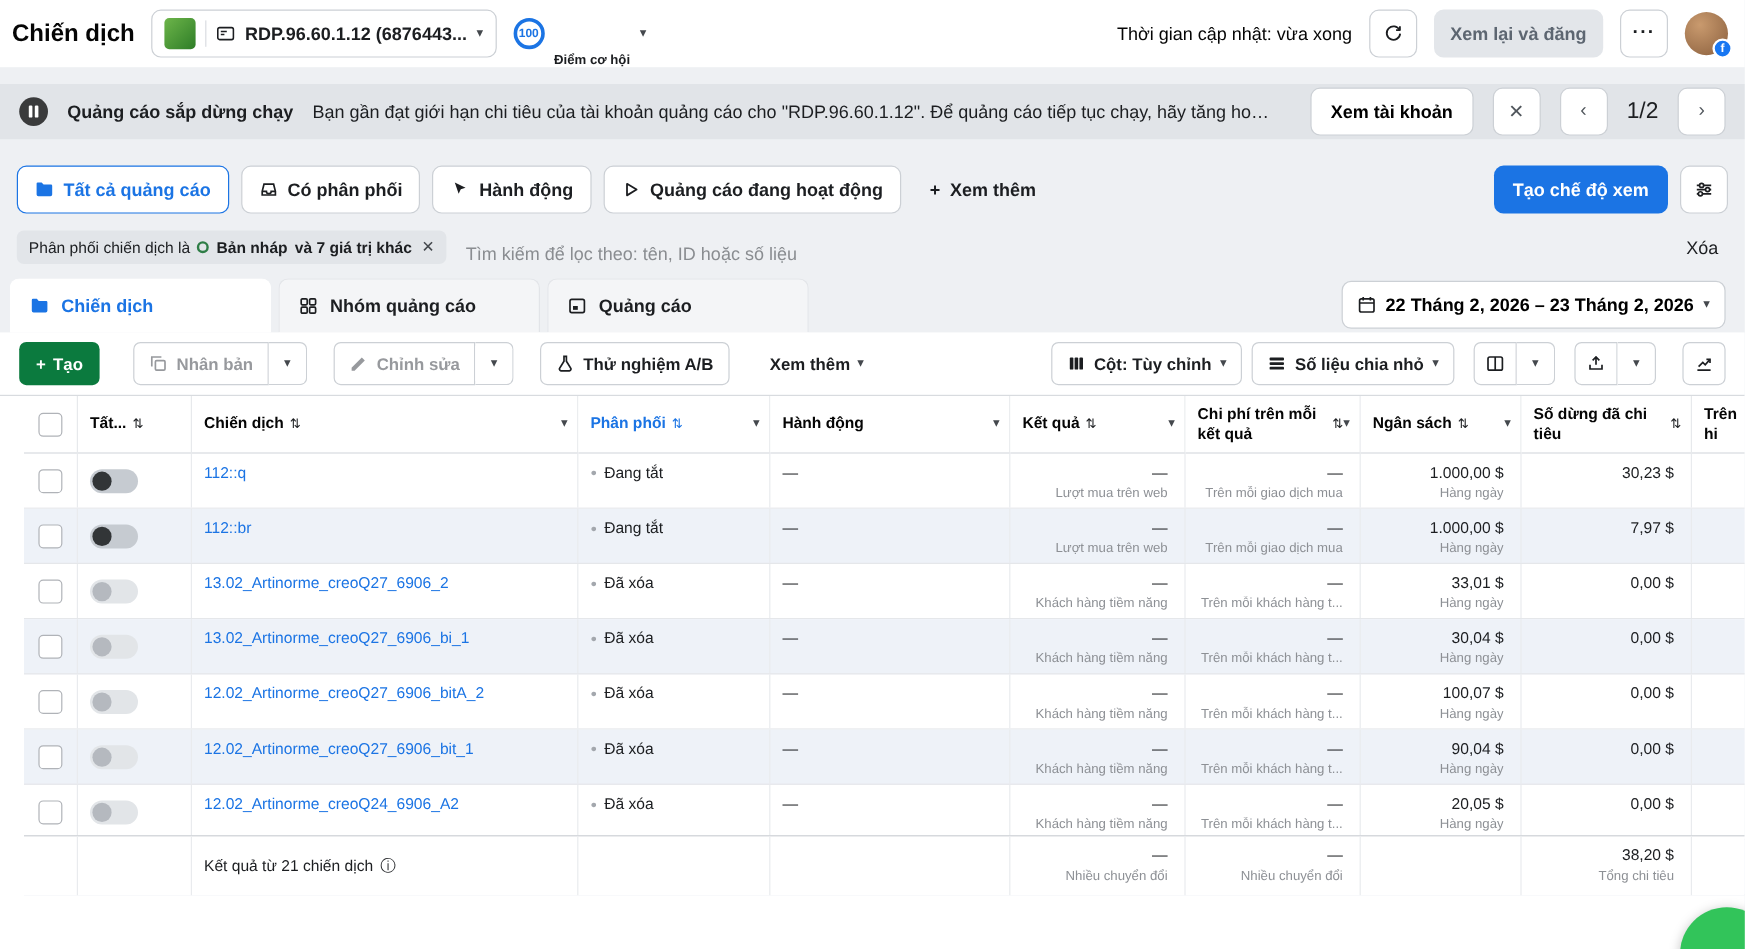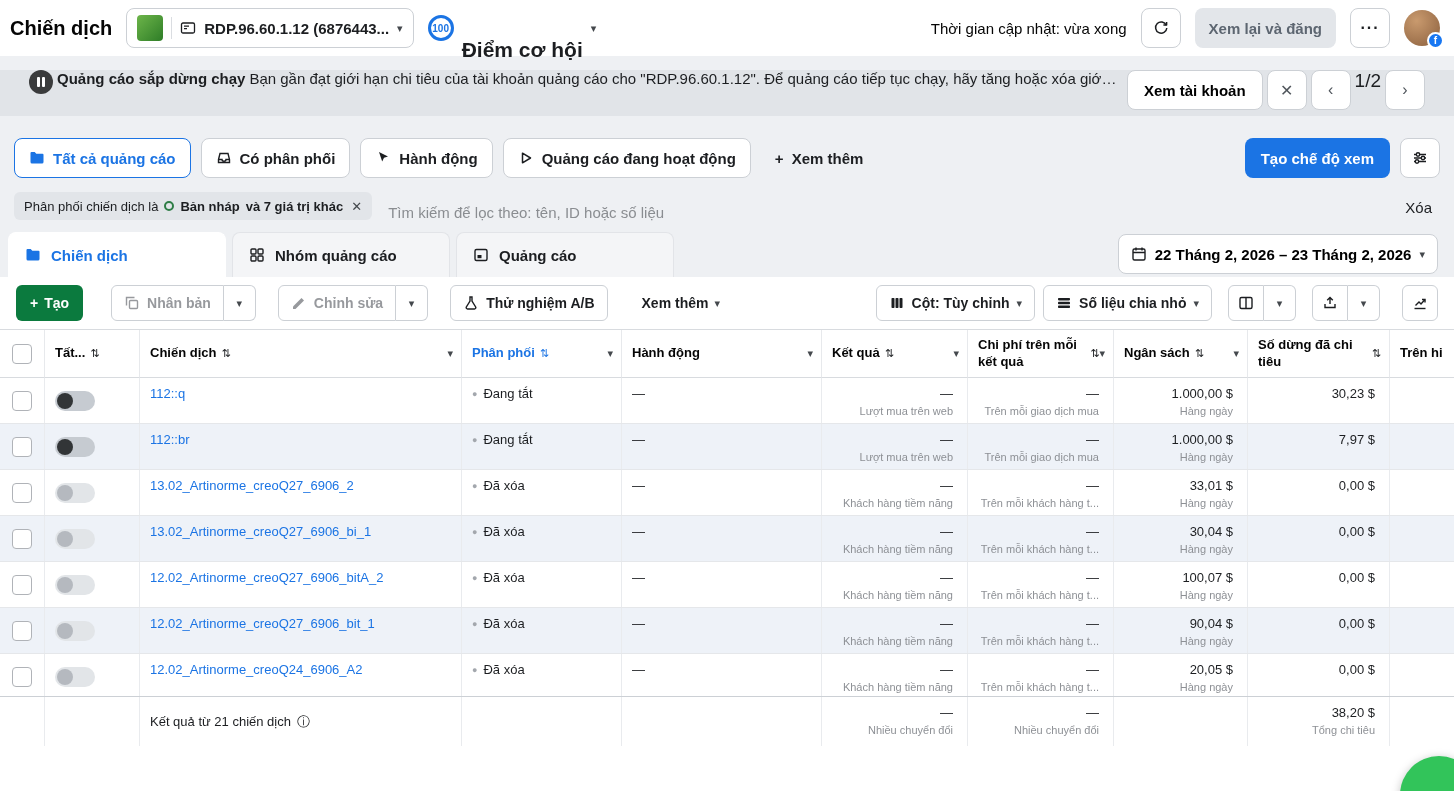--- a/index.html
+++ b/index.html
@@ -16,30 +16,30 @@
   
   .topbar { flex:none; height:56px; background:#fff; display:flex; align-items:center; padding:0 14px 0 10px; gap:14px; }
   .page-title { font-size:20px; font-weight:bold; color:#050505; }
   .account-box { display:flex; align-items:center; gap:8px; height:40px; padding:0 10px; background:#fff; border:1px solid #ccd0d5; border-radius:8px; }
   .acct-thumb { width:26px; height:26px; border-radius:4px; background:linear-gradient(135deg,#6db54a,#2e7d27); }
   .vdiv { width:1px; height:22px; background:#dadde1; }
   .acct-name { font-size:15px; font-weight:bold; white-space:nowrap; }
   .caret { font-size:11px; color:#44484d; line-height:1; }
   .score-wrap { display:flex; align-items:center; gap:8px; }
   .score-badge { width:26px; height:26px; border-radius:50%; border:3px solid var(--accent,#1b74e4); background:#fff; display:flex; align-items:center; justify-content:center; font-size:10px; font-weight:bold; color:var(--accent,#1b74e4); }
-  .score-label { font-size:21px; font-weight:bold;margin-top:44px; }
+  .score-label { font-size:11px; font-weight:bold;margin-top:44px; }
   .updated { font-size:15px; color:#050505; white-space:nowrap; }
   .sq-btn40 { width:40px; height:40px; border:1px solid #ccd0d5; border-radius:8px; background:#fff; display:flex; align-items:center; justify-content:center; color:#1c1e21; }
   .review-btn { height:40px; padding:0 14px; background:#e3e6ea; border:none; border-radius:8px; font-size:15px; font-weight:bold; color:#5d6671; }
   .more-glyph { font-size:16px; font-weight:bold; letter-spacing:1px; color:#1c1e21; }
   .avatar { width:36px; height:36px; border-radius:50%; background:radial-gradient(circle at 35% 30%,#c99a6e,#8a5f3d); position:relative; flex:none; cursor:pointer; }
   .fb-badge { position:absolute; right:-4px; bottom:-3px; width:17px; height:17px; border-radius:50%; background:#1877f2; border:2px solid #fff; color:#fff; font-size:10px; font-weight:bold; display:flex; align-items:center; justify-content:center; }
 
   
-  .banner { flex:none; height:46px; margin-top:14px; background:#e1e4e8; display:flex; align-items:flex-start; padding:0 29px; gap:4px; }
+  .banner { flex:none; height:46px; margin-top:14px; background:#e1e4e8; display:flex; align-items:center; padding:0 16px; gap:16px; }
   .banner-icon { width:24px; height:24px; border-radius:50%; background:#3a3b3c; position:relative; flex:none; }
   .banner-icon::before,.banner-icon::after { content:""; position:absolute; top:7px; width:3px; height:10px; background:#fff; border-radius:1px; }
   .banner-icon::before { left:8px; } .banner-icon::after { left:13px; }
   .banner-title { font-size:15px; font-weight:bold; white-space:nowrap; }
   .banner-msg { font-size:15px; white-space:nowrap; overflow:hidden; text-overflow:ellipsis; }
   .banner-btn { height:40px; padding:0 16px; background:#fff; border:1px solid #ccd0d5; border-radius:8px; font-size:15px; font-weight:bold; white-space:nowrap; }
   .banner-sq { width:40px; height:40px; flex:none; background:#fff; border:1px solid #ccd0d5; border-radius:8px; display:flex; align-items:center; justify-content:center; font-size:16px; color:#50565c; }
   .page-ind { font-size:19px; }
 
   
@@ -72,21 +72,21 @@
   .tb-btn { height:36px; display:flex; align-items:center; gap:7px; padding:0 12px; background:#fff; border:1px solid #ccd0d5; border-radius:6px; font-size:14px; font-weight:bold; color:#1c1e21; white-space:nowrap; }
   .tb-btn.disabled { color:#97999d; }
   .split { display:flex; margin-right:14px; }
   .split .tb-btn { border-radius:6px 0 0 6px; }
   .split .tb-drop { width:32px; justify-content:center; padding:0; border-radius:0 6px 6px 0; border-left:none; }
   .text-btn { border:none; background:none; font-size:14px; font-weight:bold; color:#1c1e21; display:flex; align-items:center; gap:6px; padding:0 8px; margin-left:12px; }
   .tb-sq { width:36px; height:36px; padding:0; justify-content:center; }
 
   
   .table { position:relative; border-top:1px solid #d8dbdf; }
-  .grid-cols { display:grid; grid-template-columns:45px 95px 322px 160px 200px 146px 146px 134px 142px minmax(0,1fr); }
+  .grid-cols { display:grid; grid-template-columns:45px 95px 322px 160px 200px 146px 146px 134px 142px minmax(0,1fr);margin-left:20px; }
   .th { min-height:48px; display:flex; align-items:center; padding:0 8px 0 10px; font-size:13px; font-weight:bold; color:#050505; border-right:1px solid #e7e9ec; border-bottom:1px solid #d8dbdf; overflow:hidden; background:#fff; }
   .th .label { line-height:1.25; }
   .th .sort { margin-left:5px; font-size:11px; font-weight:normal; color:#1c1e21; }
   .th .caret { margin-left:auto; }
   .th.blue, .th.blue .sort { color:var(--accent,#1b74e4); }
   .th-check { justify-content:center; padding:0; }
   .checkbox { width:20px; height:20px; border:1px solid #b0b3b8; border-radius:4px; background:#fff; display:inline-block; cursor:pointer; }
 
   .trow { height:46px; border-bottom:1px solid #e5e7ea; }
   .trow:nth-child(even) { background:#eef2f8; }

